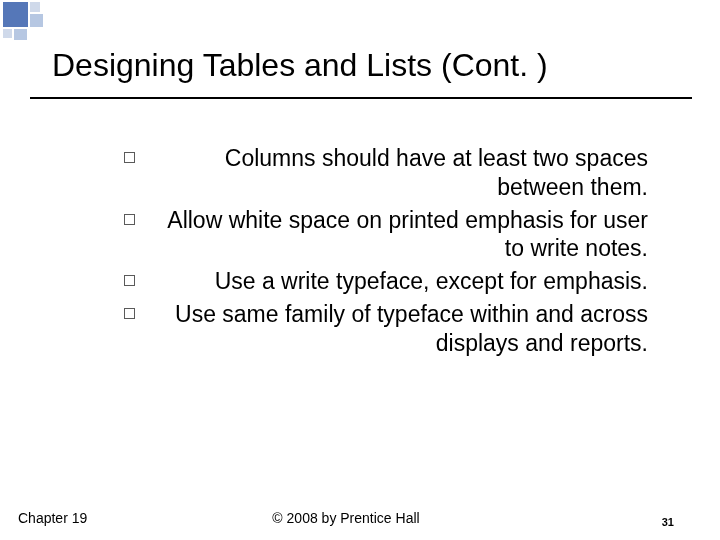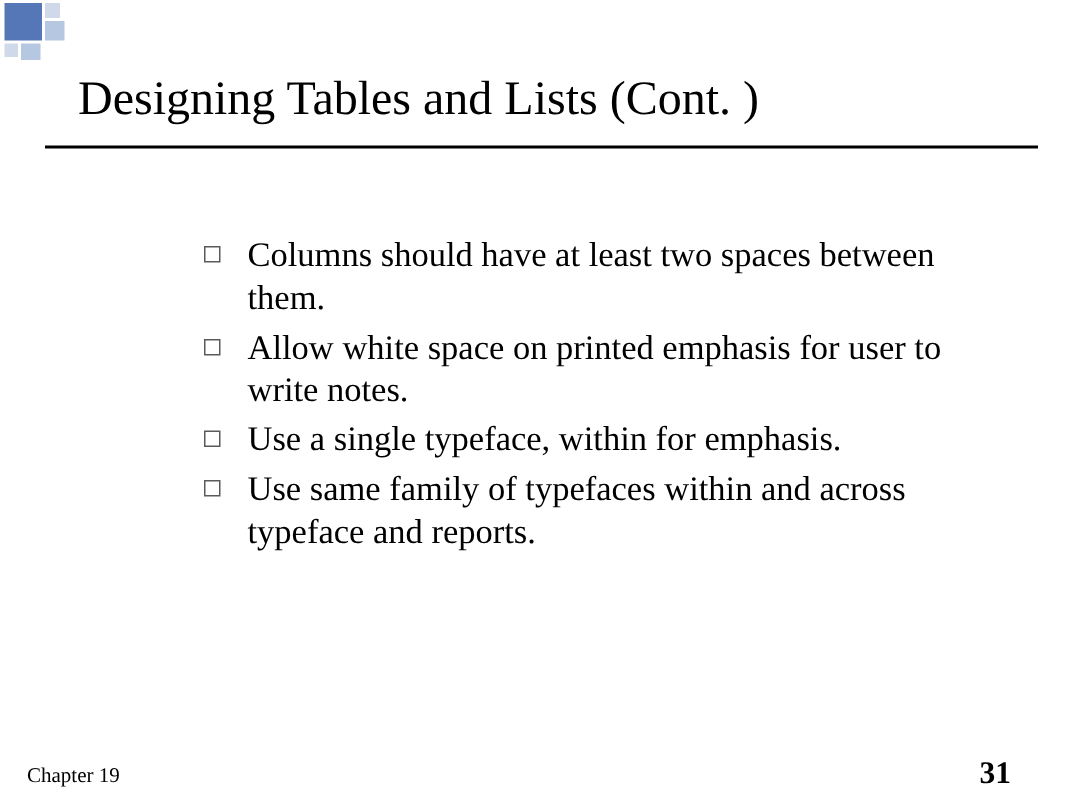--- a/index.html
+++ b/index.html
@@ -11,21 +11,20 @@
     font-family: Arial, Helvetica, sans-serif;
     color: #000;
     overflow: hidden;
     position: relative;
   }
   .slide {
     width: 692px;
     height: 540px;
     position: relative;
     box-sizing: border-box;
-    font-family: Liberation Serif, serif;
   }
   .corner-deco {
     position: absolute;
     top: 2px;
     left: 3px;
     width: 60px;
     height: 38px;
   }
   .corner-deco .big {
     position: absolute;
@@ -86,21 +85,22 @@
   }
   .body {
     position: absolute;
     top: 140px;
     left: 120px;
     right: 40px;
   }
   .body ul {
     list-style: none;
     padding: 0;
-    margin: 16px;
+    margin: 4px;
+    text-align: right;
   }
   .body li {
     display: flex;
     align-items: flex-start;
     font-size: 23px;
     line-height: 1.25;
     margin-bottom: 4px;
   }
   .bullet-box {
     flex: 0 0 auto;
@@ -125,21 +125,21 @@
     left: 0;
     right: 0;
     bottom: 14px;
     text-align: center;
     font-size: 14px;
   }
   .footer-right {
     position: absolute;
     right: 18px;
     bottom: 12px;
-    font-size: 21px;
+    font-size: 11px;
     font-weight: bold;
   }
 </style>
 </head>
 <body>
 
 <div class="slide">
 
   <div class="corner-deco">
     <div class="big"></div>
@@ -157,25 +157,26 @@
       <li>
         <span class="bullet-box"></span>
         <span class="bullet-text">Columns should have at least two spaces between them.</span>
       </li>
       <li>
         <span class="bullet-box"></span>
         <span class="bullet-text">Allow white space on printed emphasis for user to write notes.</span>
       </li>
       <li>
         <span class="bullet-box"></span>
-        <span class="bullet-text">Use a single typeface, within for emphasis.</span>
+        <span class="bullet-text">Use a write typeface, except for emphasis.</span>
       </li>
       <li>
         <span class="bullet-box"></span>
-        <span class="bullet-text">Use same family of typefaces within and across typeface and reports.</span>
+        <span class="bullet-text">Use same family of typeface within and across displays and reports.</span>
       </li>
     </ul>
   </div>
 
   <div class="footer-left">Chapter 19</div>
+  <div class="footer-center">© 2008 by Prentice Hall</div>
   <div class="footer-right">31</div>
 
 </div>
 
 </body></html>

